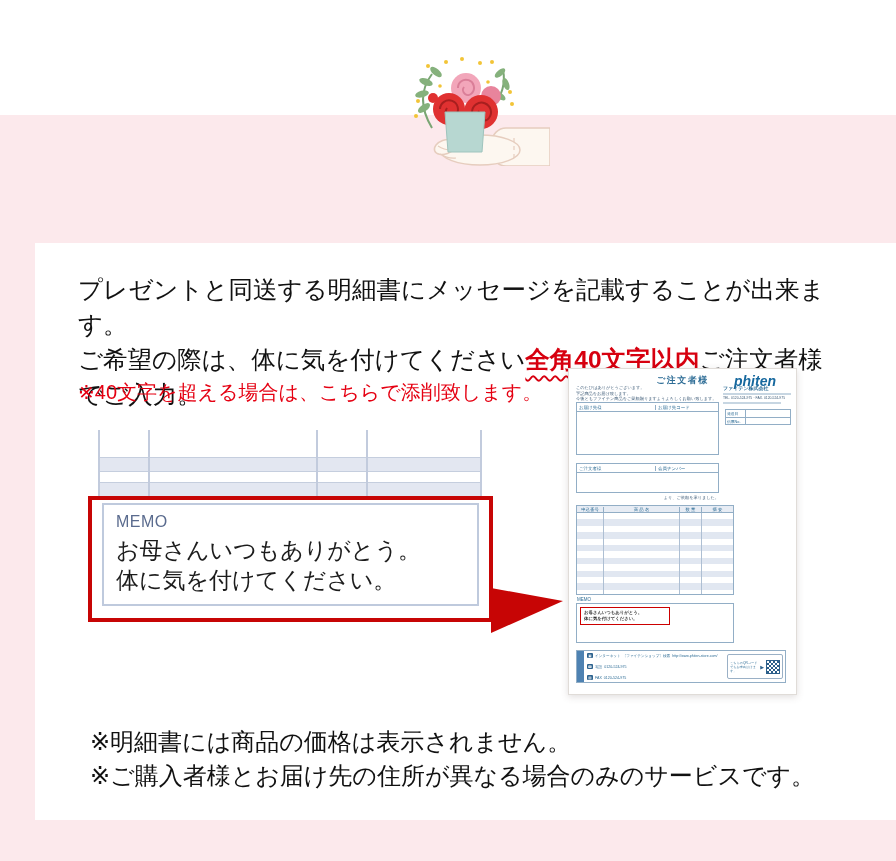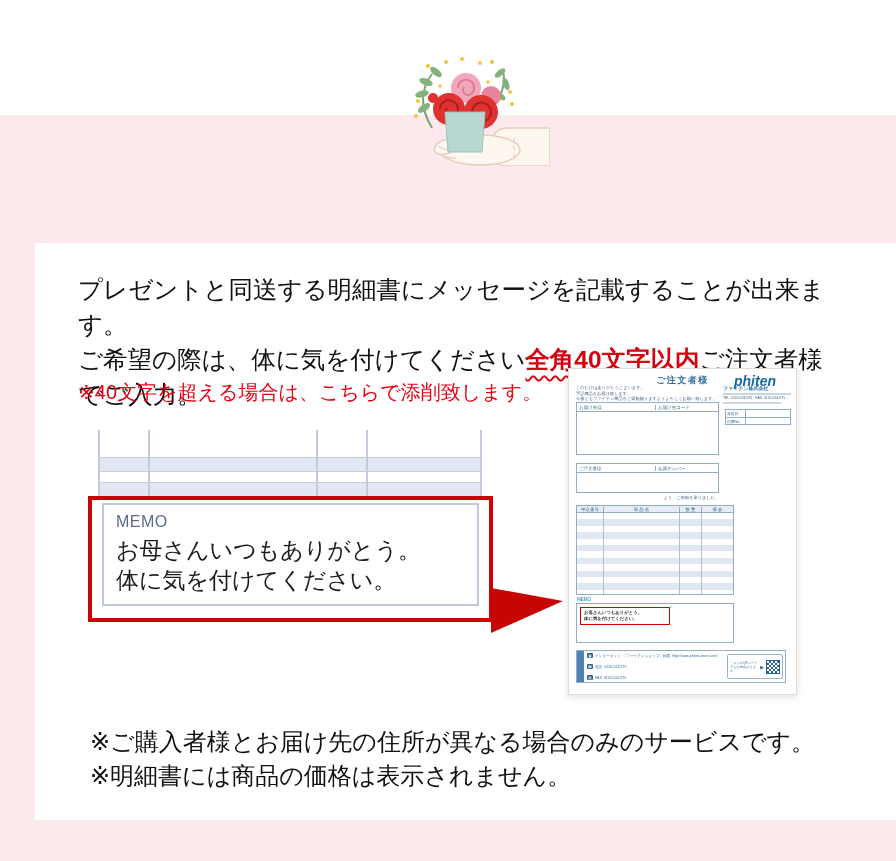--- a/index.html
+++ b/index.html
@@ -265,18 +265,18 @@
         </div>
         <div class="qr-box">
           <span class="qr-note">こちらのQRコードでもお求め頂けます。</span>
           <span class="qr-arrow">▶</span>
           <span class="qr"></span>
         </div>
       </div>
     </div>
 
     <div class="notes">
+      <div>※明細書には商品の価格は表示されません。</div>
       <div>※ご購入者様とお届け先の住所が異なる場合のみのサービスです。</div>
-      <div>※明細書には商品の価格は表示されません。</div>
     </div>
 
   </div>
 </div>
 
 </body></html>

